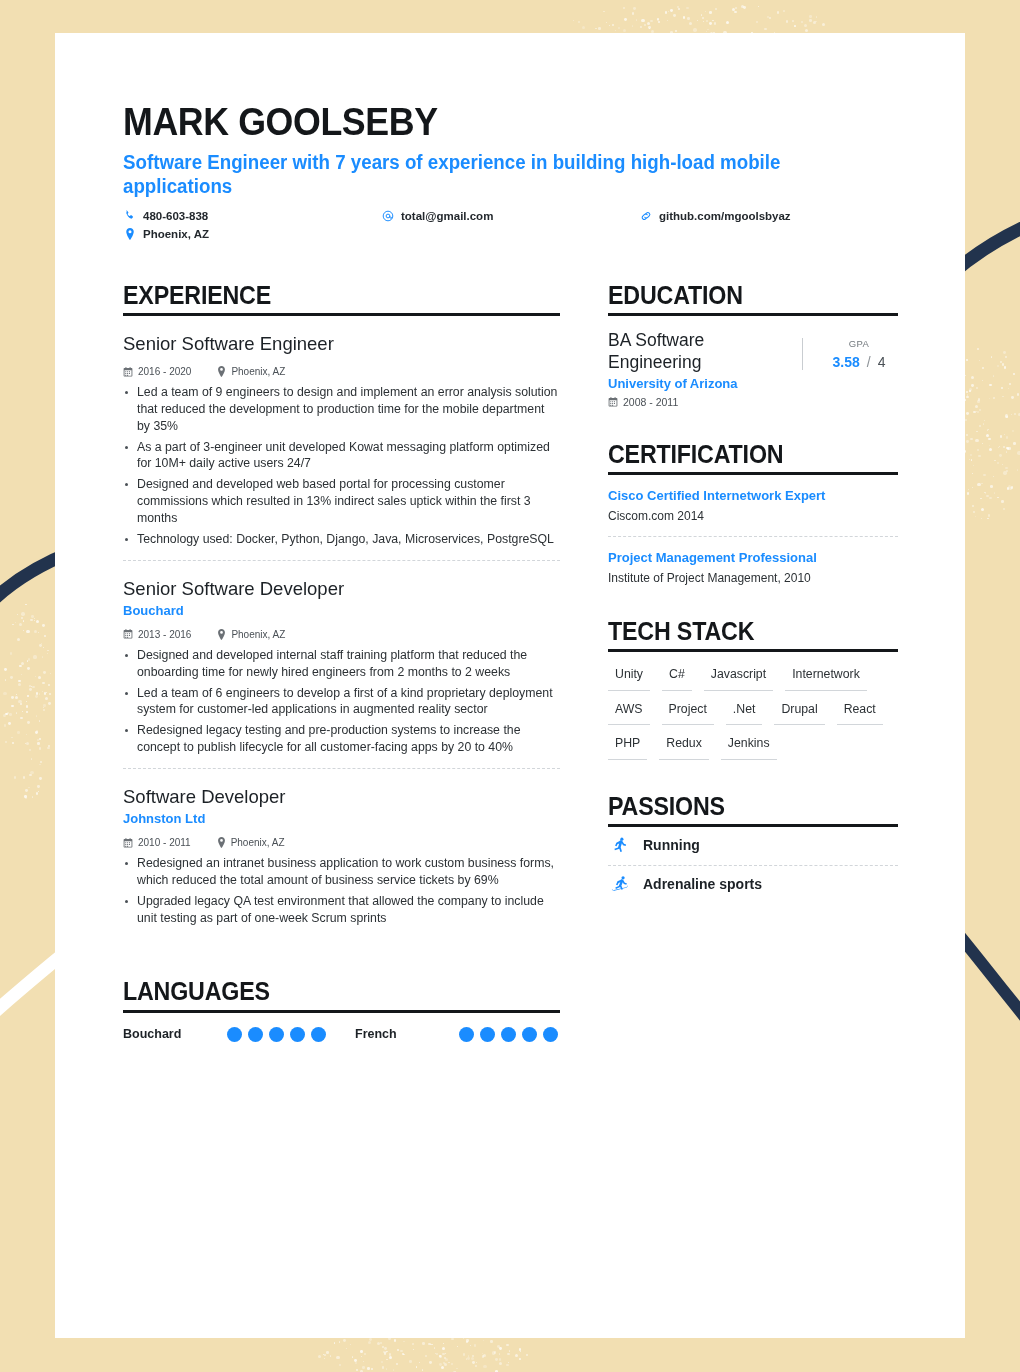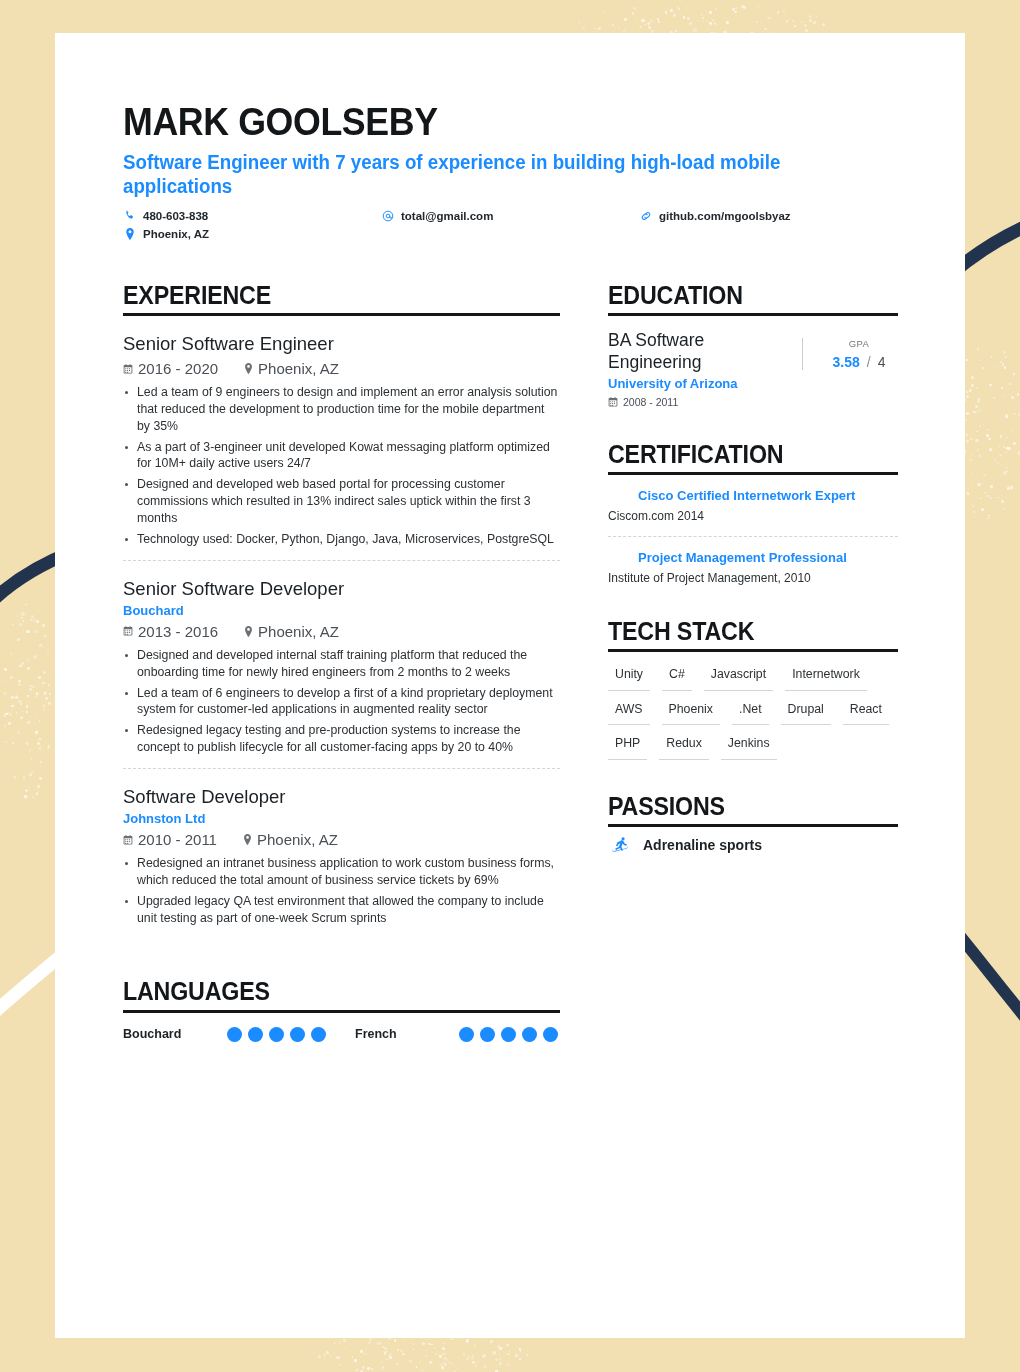--- a/index.html
+++ b/index.html
@@ -125,24 +125,24 @@
     font-weight: 400;
     line-height: 1.25;
   }
   .job-company {
     margin-top: 3px;
     font-size: 13px;
     font-weight: 700;
     color: #1a8cff;
   }
   .job-meta {
-    margin-top: 5px;
+    margin-top: 11px;
     display: flex;
     align-items: flex-start;
-    font-size: 15px;
+    font-size: 10px;
     color: #4a5056;
   }
   .job-meta .mi { display: flex; align-items: center; gap: 5px; }
   .job-meta .mi + .mi { margin-left: 26px; }
   .job-meta .ic { color: #6b7075; display: inline-flex; }
   .job-meta .ic svg { display: block; }
 
   ul.bullets { margin-top: 7px; list-style: none; }
   ul.bullets li {
     position: relative;
@@ -199,21 +199,21 @@
   }
   .gpa-label { font-size: 9.5px; color: #73797e; letter-spacing: .4px; }
   .gpa-vals { margin-top: 5px; font-size: 14px; display: flex; justify-content: center; align-items: baseline; gap: 7px; }
   .gpa-score { color: #1a8cff; font-weight: 700; }
   .gpa-slash { color: #8d9398; }
   .gpa-max { color: #4a5056; }
 
   
   .sec-block { margin-top: 33px; }
   .cert { padding-top: 13px; }
-  .cert-name { font-size: 13px; font-weight: 700; color: #1a8cff; line-height: 1.3; margin-left: 30px; }
+  .cert-name { font-size: 13px; font-weight: 700; color: #1a8cff; line-height: 1.3; }
   .cert-org { margin-top: 4px; font-size: 12px; color: #2c3135; }
   .cert-sep { margin-top: 13px; border-top: 1px dashed #d2d6da; }
 
   
   .tags { margin-top: 13px; display: flex; flex-wrap: wrap; gap: 9px 12px; }
   .tag {
     font-size: 12.3px;
     color: #2c3135;
     padding: 3px 7px 8px 7px;
     border-bottom: 1.5px solid #d2d6da;
@@ -965,34 +965,43 @@
 
       <section class="sec-block">
         <div class="sec-title">TECH STACK</div>
         <div class="sec-rule"></div>
         <div class="tags" id="tags-container">
               <span class="tag">Unity</span>
               <span class="tag">C#</span>
               <span class="tag">Javascript</span>
               <span class="tag">Internetwork</span>
               <span class="tag">AWS</span>
-              <span class="tag">Phoenix</span>
+              <span class="tag">Project</span>
               <span class="tag">.Net</span>
               <span class="tag">Drupal</span>
               <span class="tag">React</span>
               <span class="tag">PHP</span>
               <span class="tag">Redux</span>
               <span class="tag">Jenkins</span>
             </div>
       </section>
 
       <section class="sec-block">
         <div class="sec-title">PASSIONS</div>
         <div class="sec-rule"></div>
         <div id="passions-container">
+              <div class="passion">
+                <span class="pic">
+                  <svg width="19" height="19" viewBox="0 0 24 24" fill="currentColor">
+                    <circle cx="15" cy="4" r="2"></circle>
+                    <path d="M11.6 6.6 8 8.4l-1.6 4 1.9.7 1.1-2.7 2.2-1-1.5 5.1-4.5 1.6.6 1.9 5.6-2 1.3 4.3 2-.6-1.6-5.4 1.5-5 1.4 2.3 3.4.9.5-1.9-2.6-.7-2.2-3.6c-.5-.8-1.5-1.1-2.4-.8z"></path>
+                  </svg>
+                </span>
+                <span class="passion-label">Running</span>
+              </div>
               <div class="passion">
                 <span class="pic">
                   <svg width="19" height="19" viewBox="0 0 24 24" fill="currentColor">
                     <circle cx="16.5" cy="3.6" r="2"></circle>
                     <path d="M13.2 6.2 9.4 8l-1.8 4.2 1.9.8 1.3-2.9 2.2-.9-2 4.6-4.3 2 .8 1.8 5.3-2.5 1.6 3.6 1.9-.8-1.9-4.3 1.7-4.4 1.3 2.2 3.3 1 .6-1.9-2.5-.8-2.1-3.4c-.5-.8-1.6-1.2-2.5-.8z"></path>
                     <path d="M2.3 18.1c.4 1.2 1.7 2 3 1.7l15-3.6c1.3-.3 2.1-1.6 1.8-2.8l-.5.1c.2.9-.4 1.8-1.3 2L5.1 19.1c-1 .2-1.9-.3-2.2-1.2l-.6.2z"></path>
                   </svg>
                 </span>
                 <span class="passion-label">Adrenaline sports</span>
               </div>

